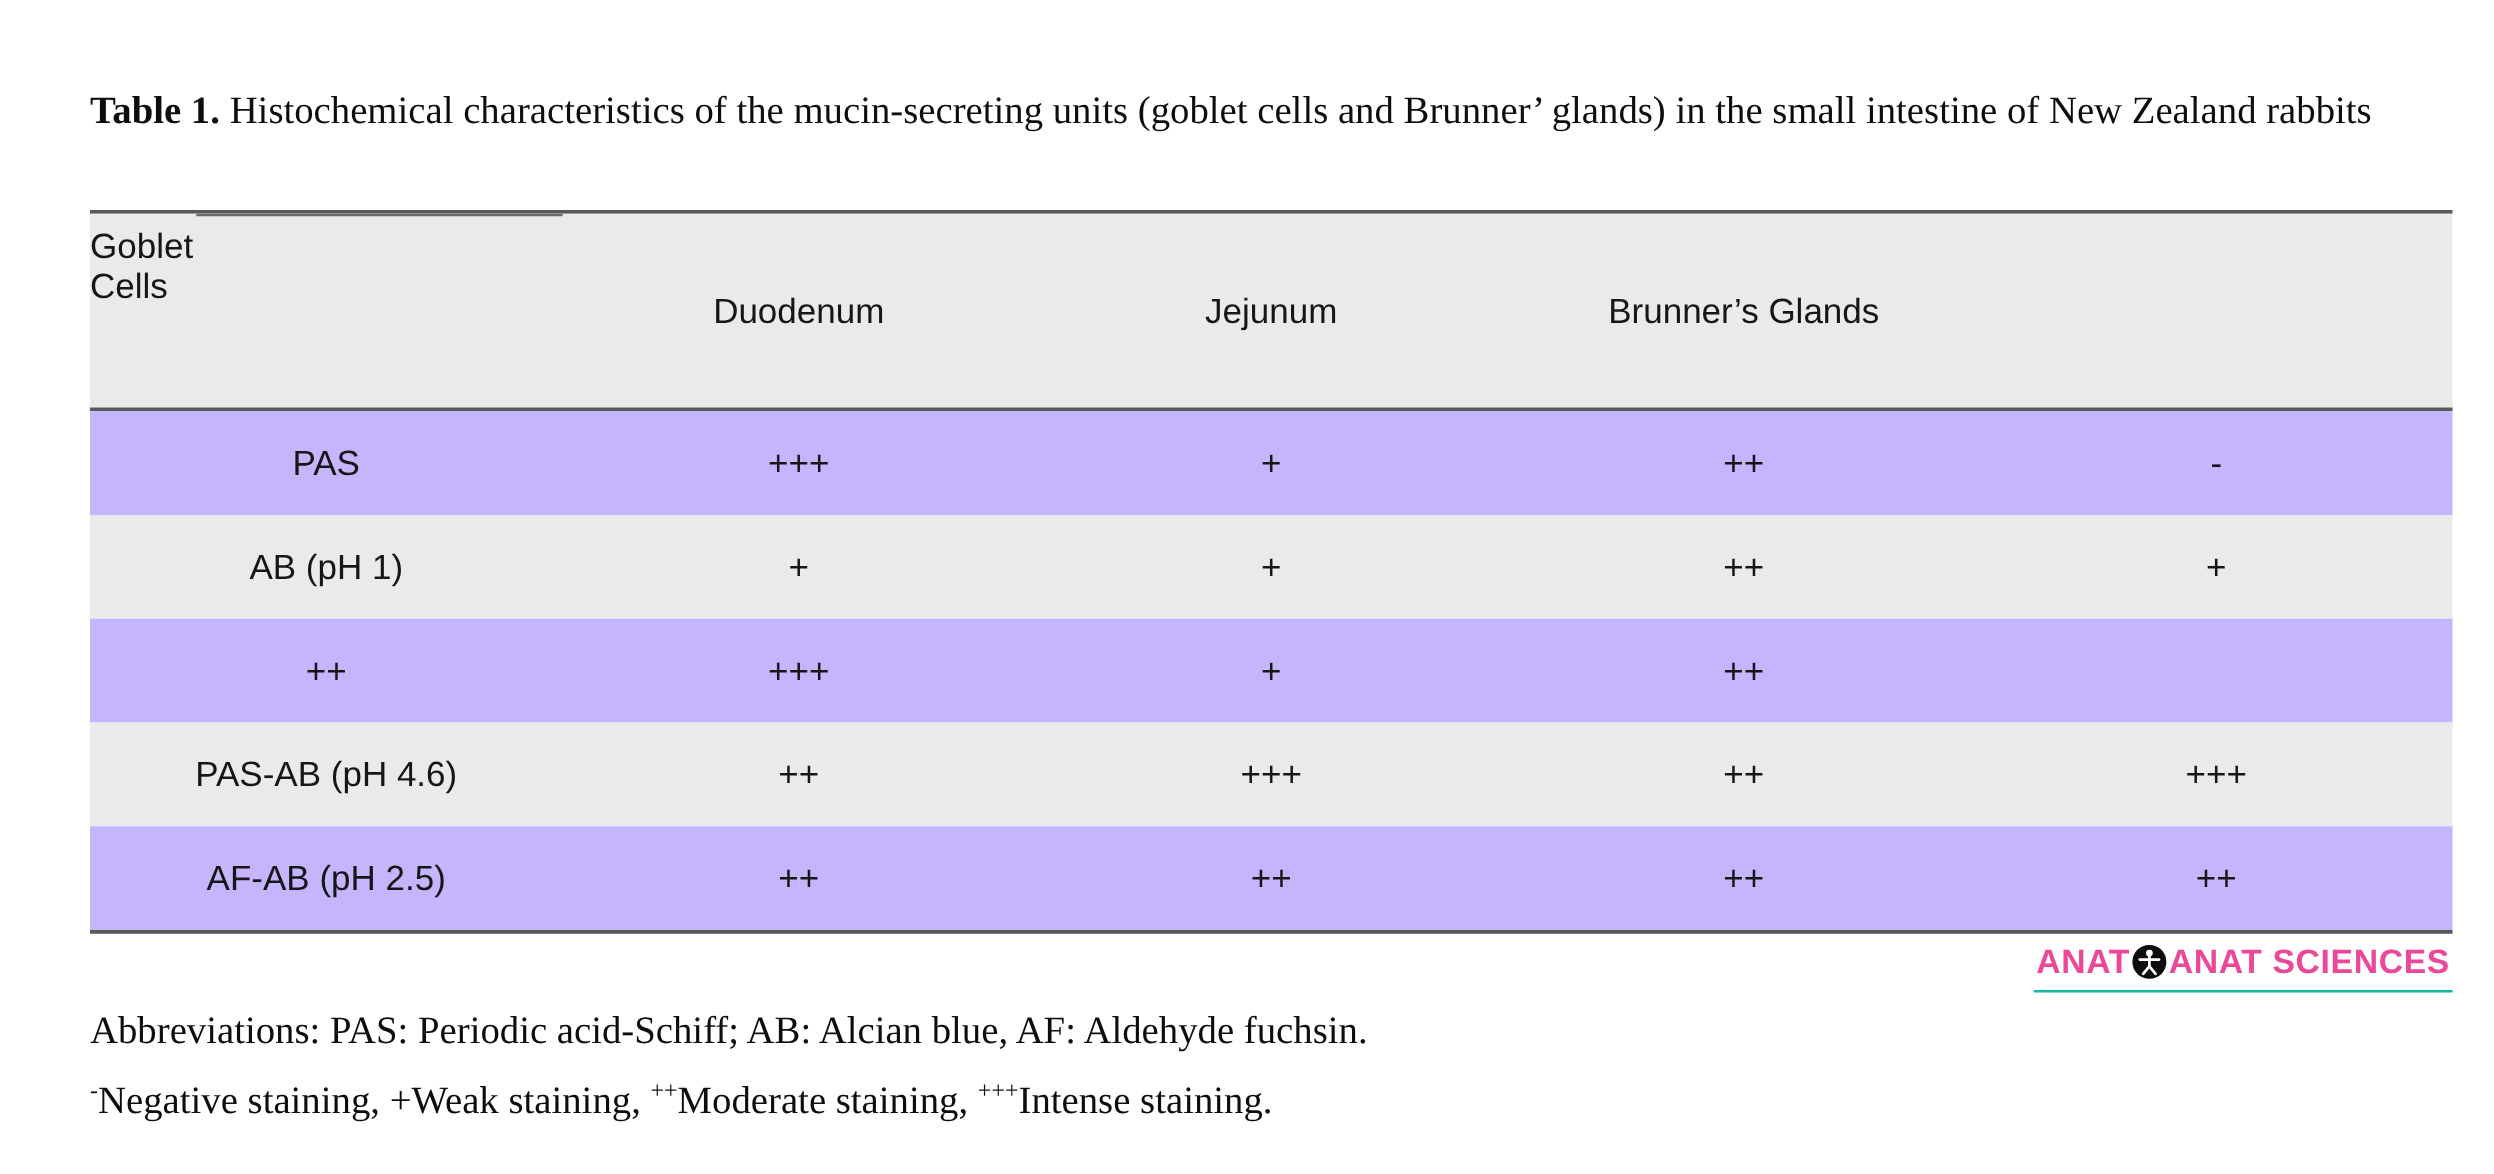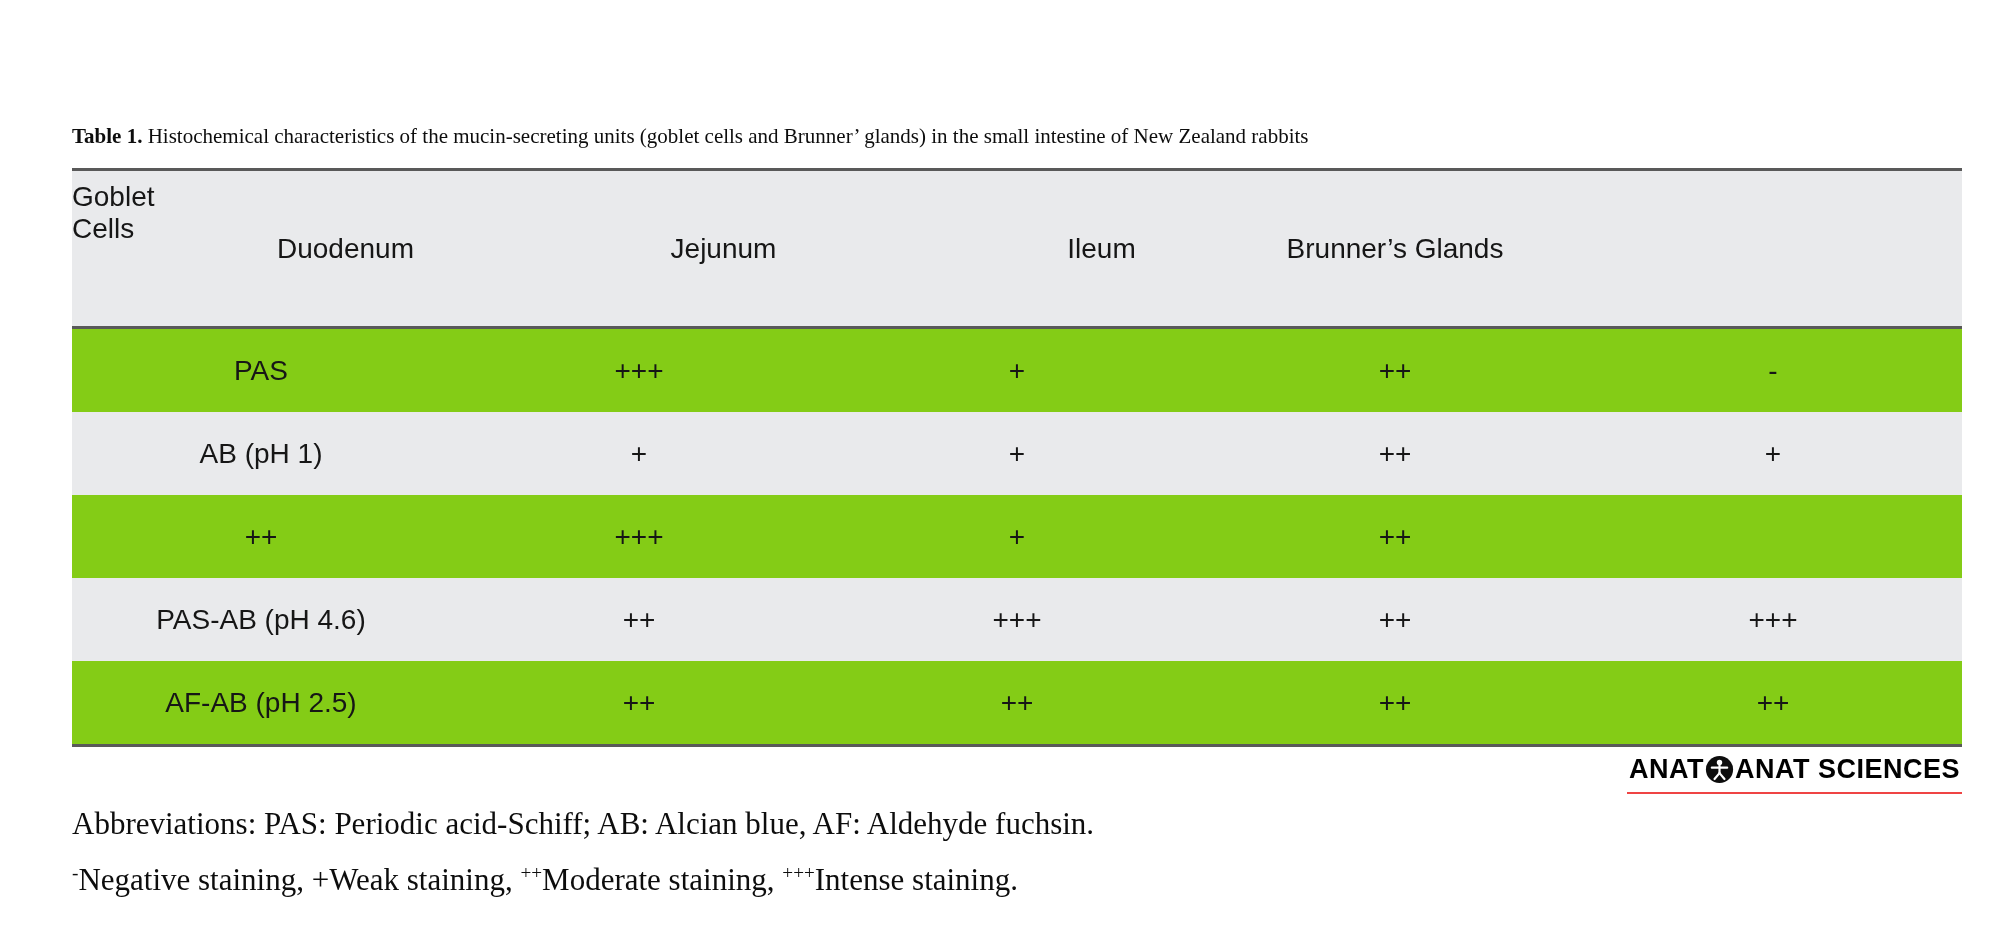--- a/index.html
+++ b/index.html
@@ -10,24 +10,23 @@
     background: #ffffff;
     font-family: "Liberation Serif", serif;
     color: #0d0d0d;
   }
 
   
   .caption {
     position: absolute;
     left: 72px; top: 66px;
     width: 1895px;
-    font-size: 21px;
+    font-size: 31px;
     line-height: 44px;
     color: #0d0d0d;
-    margin-top: 48px;
   }
   .caption b { font-weight: bold; }
 
   
   .tbl {
     position: absolute;
     left: 72px; top: 168px;
     width: 1890px;
     font-family: "Liberation Sans", sans-serif;
     font-size: 28px;
@@ -49,36 +48,36 @@
   .goblet-title {
     height: 83px;
     display: flex; align-items: center; justify-content: center;
   }
   .goblet-underline { height: 2px; background: #6a6a6a; width: 1146px; margin-left: 2px; }
   .goblet-subs { flex: 1; display: flex; justify-content: center; }
   .goblet-subs > div {
     width: 378px;
     display: flex; align-items: center; justify-content: center;
   }
-  .trow { display: flex; height: 83px; align-items: center; background: #84cc16; }
+  .trow { display: flex; height: 83px; align-items: center; background: #c4b5fd; }
   .trow:nth-child(even) { background: #e9eaec; }
   .tcell { width: 378px; text-align: center; }
 
   
   .logo {
     position: absolute;
     top: 752px; right: 33px;
     display: inline-flex;
     align-items: center;
     font-family: "Liberation Sans", sans-serif;
     font-weight: bold;
     font-size: 27px;
     letter-spacing: 0.5px;
-    color: #000000;
-    border-bottom: 2px solid #ef4444;
+    color: #ec4899;
+    border-bottom: 2px solid #14b8a6;
     padding: 2px 2px 7px 2px;
   }
   .logo svg { margin: 0 1px; display: block; }
 
   
   .footnote {
     position: absolute;
     left: 72px;
     font-size: 31px;
     color: #0d0d0d;
@@ -100,21 +99,20 @@
   <p class="caption"><b>Table 1.</b><span> Histochemical characteristics of the mucin-secreting units (goblet cells and Brunner’ glands) in the small intestine of New Zealand rabbits</span></p>
 
   <div class="tbl">
     <div class="thead">
       <div class="goblet-group">
         <div class="goblet-title">Goblet Cells</div>
         <div class="goblet-underline"></div>
         <div class="goblet-subs">
           <div>Duodenum</div>
           <div>Jejunum</div>
-          <div>Ileum</div>
         </div>
       </div>
       <div class="th-brunners">Brunner’s Glands</div>
     </div>
 
     <div class="tbody">
       <div class="trow">
         <div class="tcell">PAS</div>
         <div class="tcell">+++</div>
         <div class="tcell">+</div>

